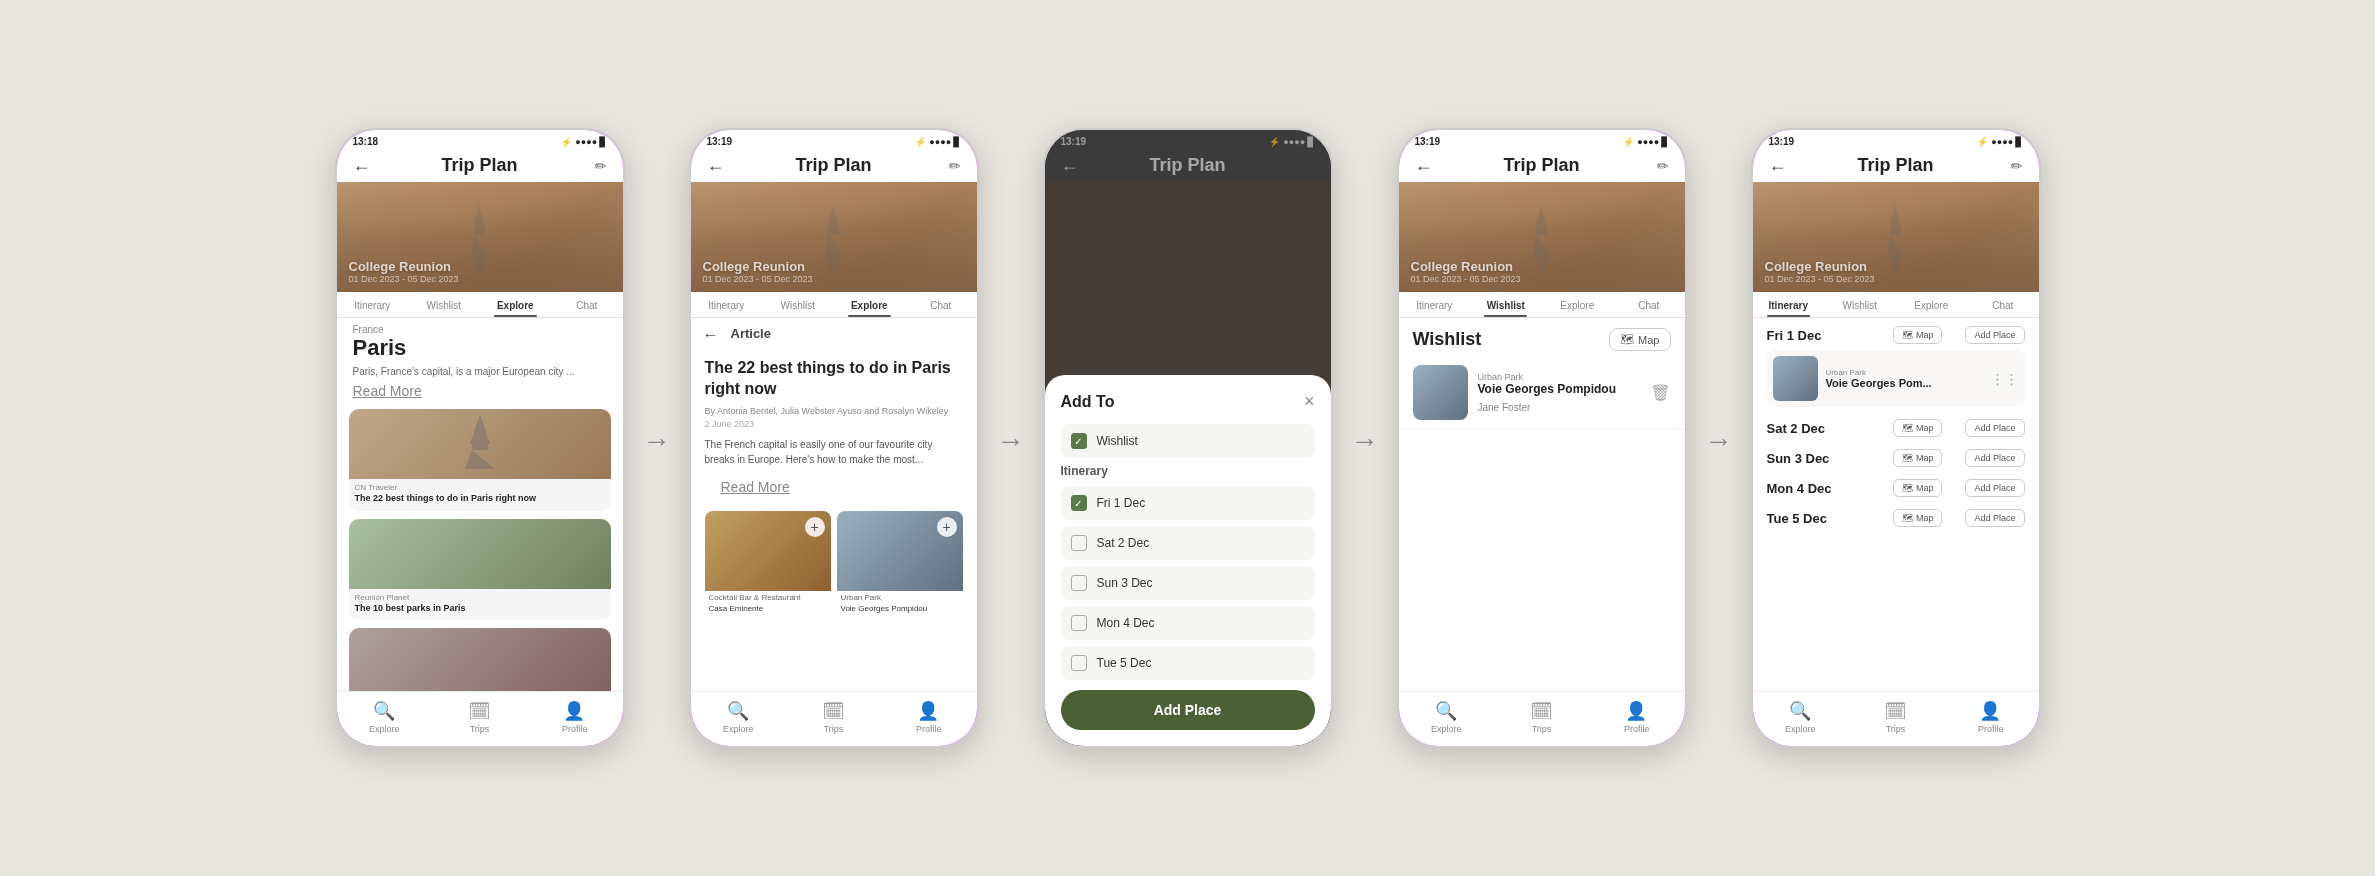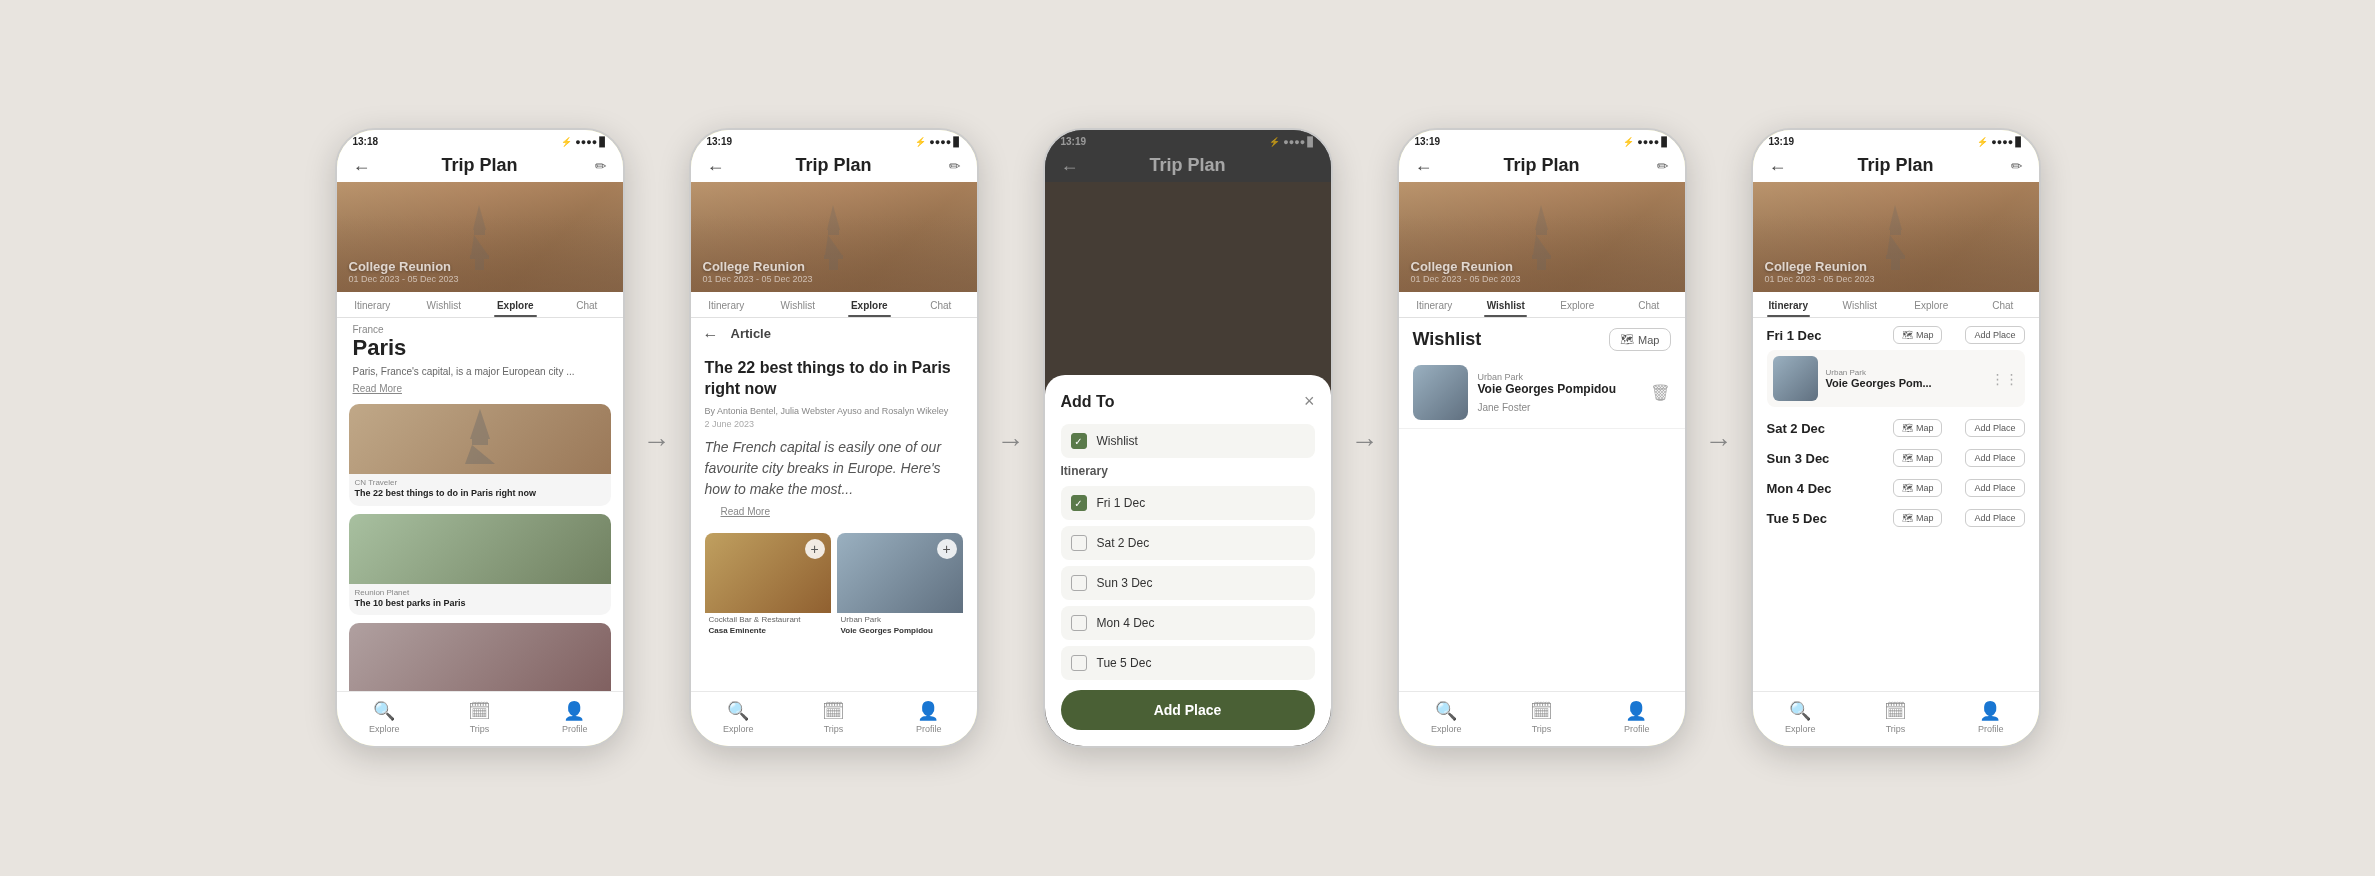--- a/index.html
+++ b/index.html
@@ -13,21 +13,21 @@
       padding: 20px;
     }
     .screens-container {
       display: flex;
       gap: 18px;
       align-items: center;
     }
     .phone {
       width: 290px;
       height: 620px;
-      background: #fef9c3;
+      background: #d946ef;
       border-radius: 40px;
       overflow: hidden;
       box-shadow: 0 8px 32px rgba(0,0,0,0.18);
       border: 2px solid #ccc;
       display: flex;
       flex-direction: column;
       position: relative;
     }
     .status-bar {
       display: flex;
@@ -106,53 +106,53 @@
       height: 2px;
       background: #555;
       border-radius: 2px;
     }
     .content { flex: 1; overflow-y: auto; background: #fff; }
     
     .section-title { text-align: center; font-size: 14px; color: #888; padding: 10px 0 6px; }
     .destination-country { font-size: 10px; color: #888; padding: 6px 16px 0; }
     .destination-city { font-size: 22px; font-weight: 700; color: #222; padding: 0 16px 4px; }
     .destination-desc { font-size: 10px; color: #666; padding: 0 16px 4px; line-height: 1.4; }
-    .read-more { font-size: 10px; color: #888; padding: 0 16px 10px; text-decoration: underline; }
+    .read-more { font-size: 14px; color: #888; padding: 0 16px 10px; text-decoration: underline; }
     .articles-grid { display: grid; grid-template-columns: 1fr; gap: 8px; padding: 0 12px 12px; }
     .article-card { border-radius: 10px; overflow: hidden; background: #f5f5f5; }
     .article-img {
       width: 100%;
       height: 70px;
       background: linear-gradient(135deg, #b8a090, #8a7060);
       position: relative;
     }
     .article-source { font-size: 8px; color: #888; padding: 4px 6px 1px; }
     .article-title { font-size: 9px; font-weight: 600; color: #222; padding: 0 6px 6px; line-height: 1.3; }
     
     .article-header { display: flex; align-items: center; padding: 6px 12px; }
     .article-back { font-size: 16px; color: #555; margin-right: 12px; cursor: pointer; }
     .article-header-title { font-size: 13px; font-weight: 600; color: #444; }
     .article-content { padding: 10px 14px; }
     .article-big-title { font-size: 16px; font-weight: 700; color: #222; line-height: 1.3; margin-bottom: 6px; }
     .article-byline { font-size: 9px; color: #888; margin-bottom: 3px; }
     .article-date { font-size: 9px; color: #aaa; margin-bottom: 8px; }
-    .article-body { font-size: 14px; color: #555; line-height: 1.5; margin-bottom: 6px; font-style: italic; }
+    .article-body { font-size: 10px; color: #555; line-height: 1.5; margin-bottom: 12px; }
     .article-photos { display: grid; grid-template-columns: 1fr 1fr; gap: 6px; margin-top: 6px; }
     .article-photo {
       border-radius: 8px;
       overflow: hidden;
       position: relative;
     }
     .article-photo-img {
       width: 100%;
       height: 80px;
       background: linear-gradient(135deg, #c0a080, #907050);
     }
     .photo-caption { font-size: 8px; color: #666; padding: 2px 4px; }
-    .photo-name { font-size: 8px; font-weight: 700; color: #333; padding: 0 4px 4px; }
+    .photo-name { font-size: 8px; font-weight: 400; color: #333; padding: 0 4px 4px; }
     .add-btn-circle {
       position: absolute;
       top: 6px; right: 6px;
       width: 20px; height: 20px;
       background: rgba(255,255,255,0.85);
       border-radius: 50%;
       display: flex; align-items: center; justify-content: center;
       font-size: 14px; color: #555;
     }
     

